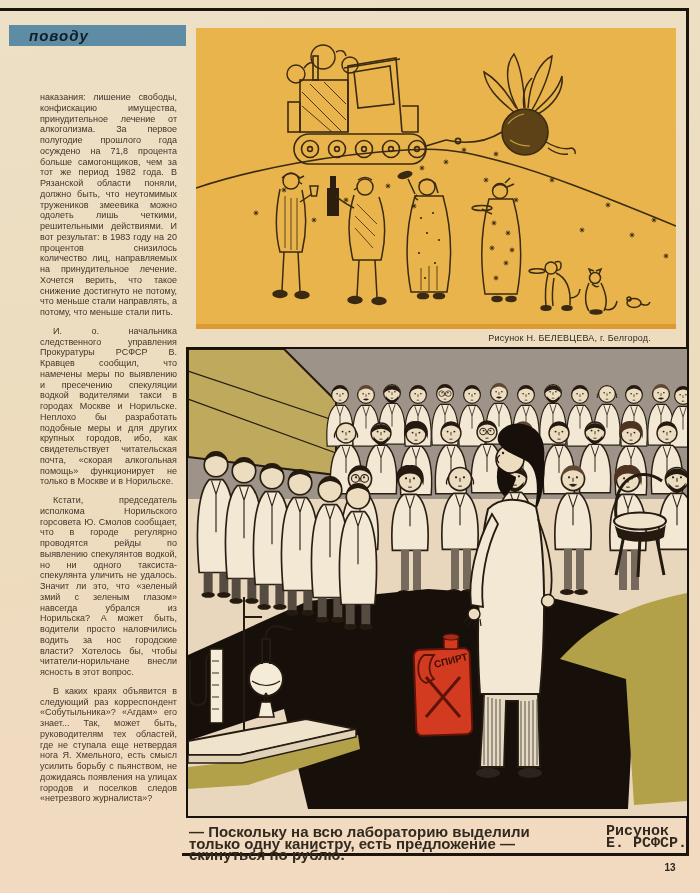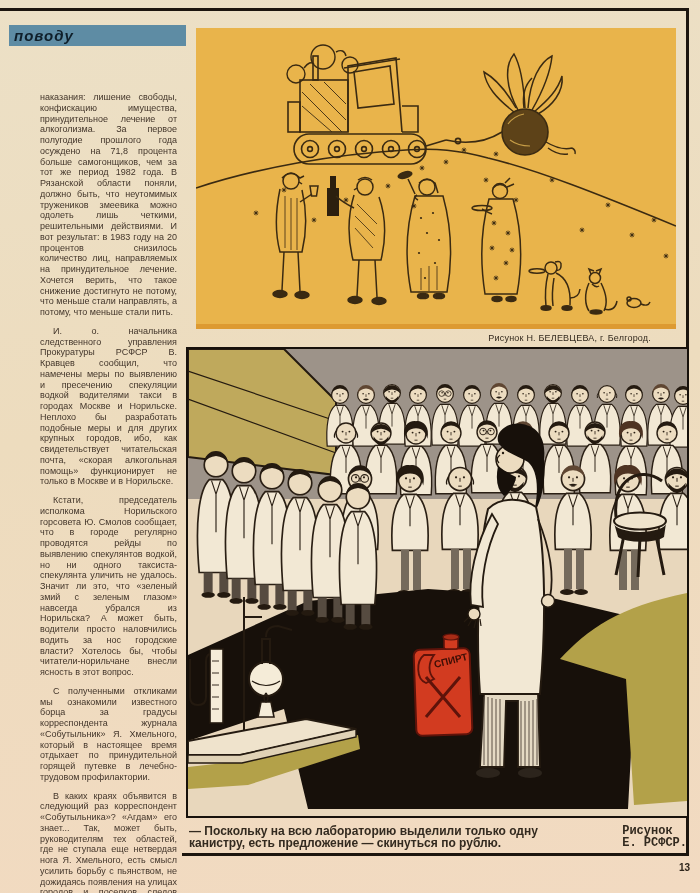--- a/index.html
+++ b/index.html
@@ -11,70 +11,69 @@
   .rule{position:absolute;background:#1c150e;}
   .rule-top{left:0;top:8px;width:689px;height:3px;}
   .rule-right{left:686px;top:8px;width:3px;height:848px;}
   .rule-bottom{left:182px;top:853px;width:507px;height:3px;}
   .banner{
     position:absolute;left:9px;top:25px;width:177px;height:21px;
     background:#5e8ca4;display:flex;align-items:center;
   }
   .banner span{
     font-style:italic;font-weight:700;font-size:15px;letter-spacing:1px;
-    color:#0f1f2a;padding-left:5px;
+    color:#0f1f2a;padding-left:20px;
   }
   .column{
     position:absolute;left:32px;top:84px;width:153px;
     font-size:9px;line-height:10.75px;color:#42352a;text-align:justify;
   }
   .column p{margin:8px;text-indent:13px;}
   .column p.first{text-indent:0;}
   .cartoon-top{
     position:absolute;left:196px;top:28px;width:480px;height:301px;
   }
   .credit-top{
     position:absolute;left:196px;top:333px;width:455px;text-align:right;
     font-weight:400;font-size:9px;color:#332a1f;letter-spacing:.2px;
   }
   .cartoon-bottom{
     position:absolute;left:186px;top:347px;width:503px;height:471px;
     border:2px solid #17110b;box-sizing:border-box;background:#e8d7bc;
   }
   .caption-row{
     position:absolute;left:189px;top:826px;width:498px;display:flex;
-    font-weight:700;font-size:12px;line-height:11.5px;color:#332a1f;
+    font-weight:700;font-size:15px;line-height:11.5px;color:#332a1f;
   }
   .caption-row .caption-text{width:372px;margin:0;}
   .caption-row .credit-bottom{
     margin-left:auto;text-align:left;white-space:nowrap;font-family:Liberation Mono, monospace;
   }
   .credit-bottom span{display:block;}
   .page-number{
-    position:absolute;left:650px;top:862px;width:40px;text-align:right;
+    position:absolute;left:650px;top:862px;width:40px;text-align:center;
     font-weight:700;font-size:10px;color:#2e251b;
   }
   svg{display:block;}
 </style>
 </head>
 <body>
 
 <div class="rule rule-top"></div>
 <div class="rule rule-right"></div>
 <div class="rule rule-bottom"></div>
 
 <div class="banner">
   <span>поводу</span>
 </div>
 
 <div class="column">
   <p class="first">наказания: лишение свободы, конфискацию имущества, принудительное лечение от алкоголизма. За первое полугодие прошлого года осуждено на 71,8 процента больше самогонщиков, чем за тот же период 1982 года. В Рязанской области поняли, должно быть, что неутомимых тружеников змеевика можно одолеть лишь четкими, решительными действиями. И вот результат: в 1983 году на 20 процентов снизилось количество лиц, направляемых на принудительное лечение. Хочется верить, что такое снижение достигнуто не потому, что меньше стали направлять, а потому, что меньше стали пить.</p>
   <p>И. о. начальника следственного управления Прокуратуры РСФСР В. Кравцев сообщил, что намечены меры по выявлению и пресечению спекуляции водкой водителями такси в городах Москве и Норильске. Неплохо бы разработать подобные меры и для других крупных городов, ибо, как свидетельствует читательская почта, «скорая алкогольная помощь» функционирует не только в Москве и в Норильске.</p>
   <p>Кстати, председатель исполкома Норильского горсовета Ю. Смолов сообщает, что в городе регулярно проводятся рейды по выявлению спекулянтов водкой, но ни одного таксиста-спекулянта уличить не удалось. Значит ли это, что «зеленый змий с зеленым глазом» навсегда убрался из Норильска? А может быть, водители просто наловчились водить за нос городские власти? Хотелось бы, чтобы читатели-норильчане внесли ясность в этот вопрос.</p>
-  <p>С полученными откликами мы ознакомили известного борца за градусы корреспондента журнала «Собутыльник» Я. Хмельного, который в настоящее время отдыхает по принудительной горящей путевке в лечебно-трудовом профилактории.</p>
   <p>В каких краях объявится в следующий раз корреспондент «Собутыльника»? «Агдам» его знает... Так, может быть, руководителям тех областей, где не ступала еще нетвердая нога Я. Хмельного, есть смысл усилить борьбу с пьянством, не дожидаясь появления на улицах городов и поселков следов «нетрезвого журналиста»?</p>
 </div>
 
 <div class="cartoon-top">
 <svg width="480" height="301" viewBox="0 0 480 301">
   <defs>
     <g id="fl" stroke="#3a2a12" stroke-width="0.9">
       <path d="M-2.4,0 L2.4,0 M0,-2.4 L0,2.4 M-1.7,-1.7 L1.7,1.7 M-1.7,1.7 L1.7,-1.7"></path>
     </g>
   </defs>

